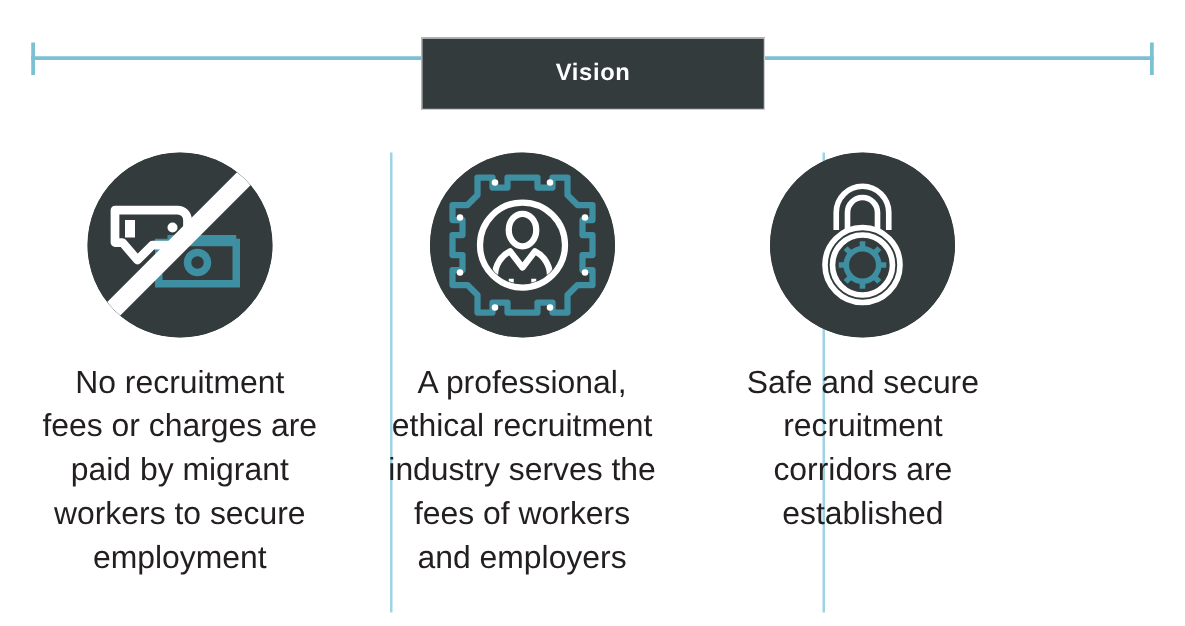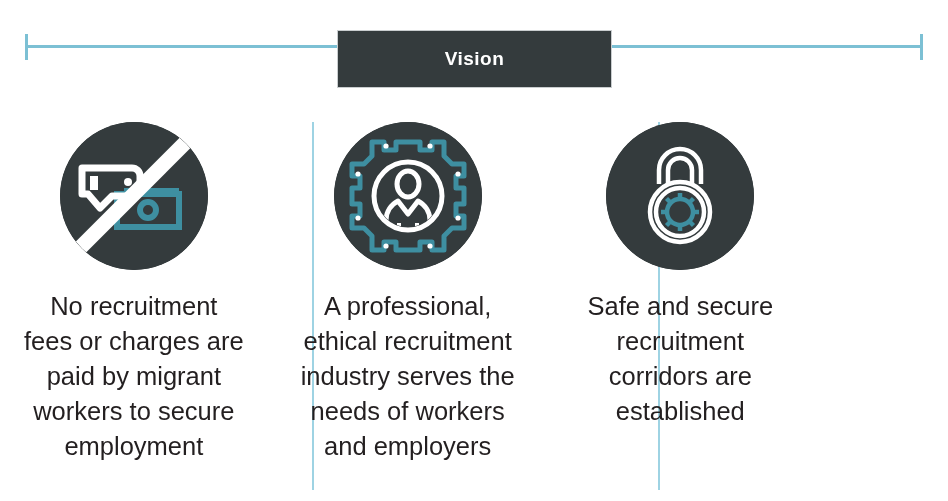--- a/index.html
+++ b/index.html
@@ -68,21 +68,21 @@
     width: 2px;
     height: 368px;
     background: #9ed3e3;
   }
   .divider-1 { left: 312px; }
   .divider-2 { left: 658px; }
 
   
   .columns {
     position: absolute;
-    left: 4px;
+    left: 14px;
     top: 0;
     width: 805px;
     height: 501px;
     display: flex;
   }
   .col {
     position: relative;
     height: 501px;
   }
   .col-1 { width: 312px; }
@@ -206,21 +206,21 @@
               <path d="M52 112 v-14 a22 22 0 0 1 12 -19 l10 13 l10 -13 a22 22 0 0 1 12 19 v14" fill="none" stroke="#ffffff" stroke-width="5" stroke-linejoin="round"></path>
               <line x1="65" y1="112" x2="65" y2="101" stroke="#ffffff" stroke-width="4"></line>
               <line x1="83" y1="112" x2="83" y2="101" stroke="#ffffff" stroke-width="4"></line>
             </g>
           </g>
         </svg>
       </div>
       <div class="caption cap-2">A professional,
 ethical recruitment
 industry serves the
-needs of workers
+fees of workers
 and employers</div>
     </div>
 
     <div class="col col-3">
       <div class="icon-wrap">
         <svg class="icon-circle" viewBox="0 0 148 148" xmlns="http://www.w3.org/2000/svg">
           <defs>
             <clipPath id="c3clip">
                 <circle cx="74" cy="74" r="74"></circle>
               </clipPath>

